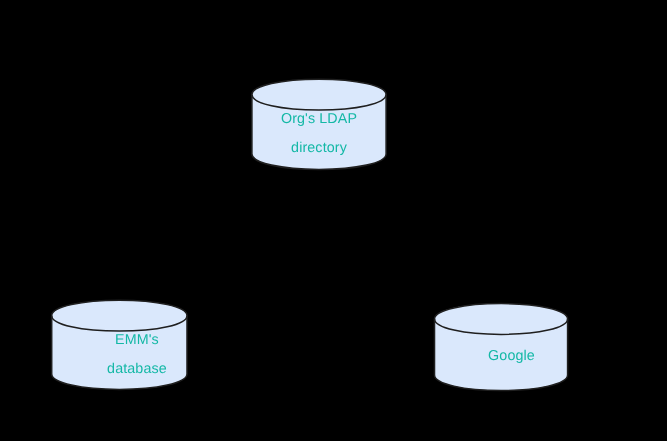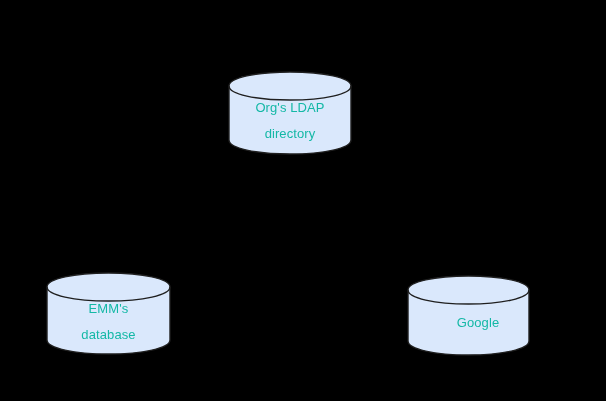--- a/index.html
+++ b/index.html
@@ -48,24 +48,24 @@
     letter-spacing: 0.1px;
     white-space: pre-line;
     pointer-events: none;
     -webkit-font-smoothing: antialiased;
   }
 
   
   #node-ldap      { left: 228px; top: 71px;  width: 124px; height: 84px; }
   #node-ldap .node-label      { top: 24px; }
 
-  #node-emm       { left: 46px;  top: 272px; width: 125px; height: 83px; }
+  #node-emm       { left: 46px;  top: 272px; width: 125px; height: 83px; padding-left: 32px; }
   #node-emm .node-label       { top: 24px; }
 
-  #node-google    { left: 407px; top: 275px; width: 142px; height: 81px; }
+  #node-google    { left: 394px; top: 275px; width: 142px; height: 81px; }
   #node-google .node-label    { top: 35px; }
 </style>
 </head>
 <body>
 
 <div id="canvas">
 
   <div class="node" id="node-ldap">
     <svg width="124" height="84" viewBox="0 0 124 84">
       <path d="M 1 15 L 1 69 C 1 77.3 28.3 83 62 83 C 95.7 83 123 77.3 123 69 L 123 15 C 123 6.7 95.7 1 62 1 C 28.3 1 1 6.7 1 15 Z" fill="#dae8fc" stroke="#1f1f1f" stroke-width="1.4" stroke-linejoin="round"></path>

